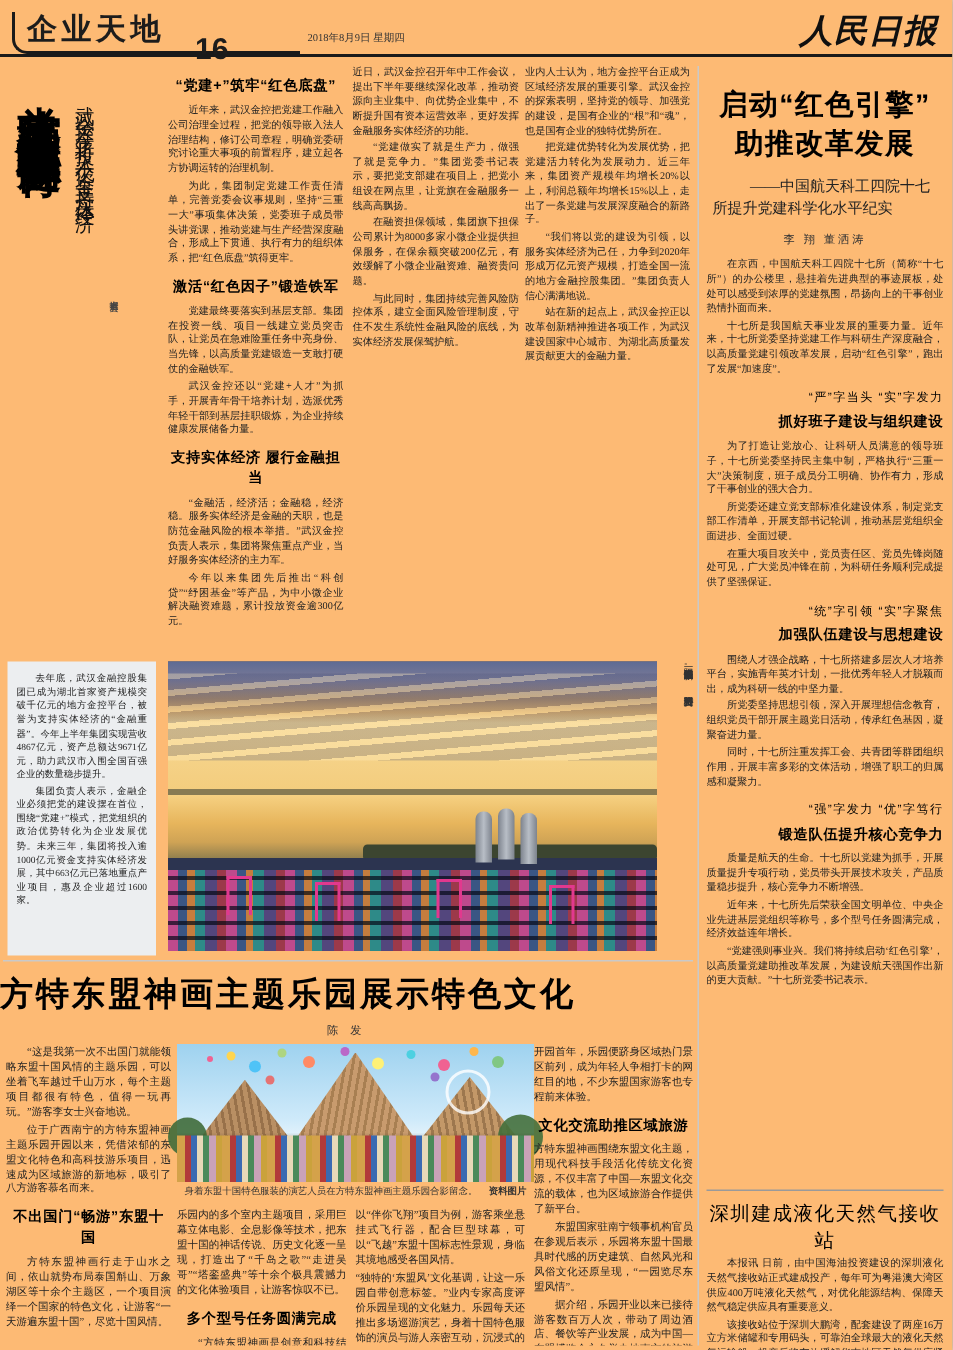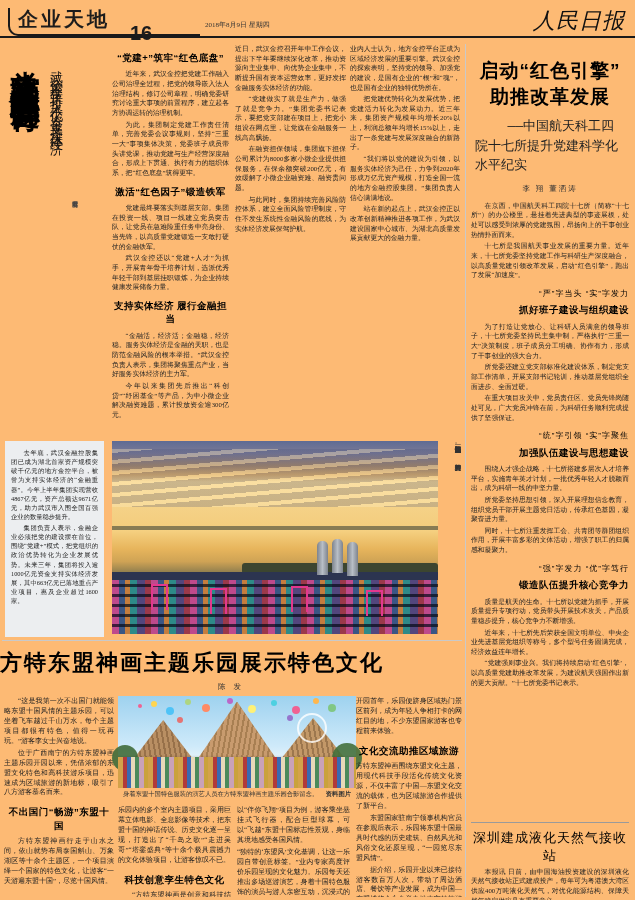--- a/index.html
+++ b/index.html
@@ -9,21 +9,21 @@
   .abs{position:absolute;}
   
   .masthead{left:0;top:4px;width:635px;height:32px;}
   .mh-bracket{position:absolute;left:8px;top:4px;width:190px;height:26px;
       border-left:2px solid #1a1a1a;border-bottom:2px solid #1a1a1a;border-bottom-left-radius:10px;}
   .mh-title{position:absolute;left:18px;top:2px;font-family:"Liberation Sans",sans-serif;
       font-size:20px;font-weight:bold;letter-spacing:3px;}
   .mh-pageno{position:absolute;left:130px;top:18px;font-family:"Liberation Sans",sans-serif;
       font-size:20px;font-weight:bold;}
   .mh-date{position:absolute;left:205px;top:16px;font-size:7px;color:#333;}
-  .mh-logo{position:absolute;right:10px;top:2px;font-size:22px;font-weight:normal;font-style:italic;
+  .mh-logo{position:absolute;right:10px;top:2px;font-size:22px;font-weight:bold;font-style:italic;
       font-family:"Liberation Serif",serif;letter-spacing:1px;color:#101010;}
   .rule-top{left:0;top:36px;width:635px;height:2px;background:#1a1a1a;}
   
   p.para{margin:0 0 2px 0;text-indent:2em;text-align:justify;}
   .body68{font-size:6.8px;line-height:1.42;color:#222;}
   .body70{font-size:7px;line-height:1.42;color:#222;}
   .colhead{font-family:"Liberation Sans",sans-serif;font-weight:bold;text-align:center;
       font-size:9.5px;margin:7px 0 5px;letter-spacing:.5px;color:#000;}
   .clip{overflow:hidden;}
   
@@ -62,21 +62,21 @@
       border-radius:5px 5px 0 0;}
   .silo.s1{left:63%;top:52%;} .silo.s2{left:67.5%;top:51%;} .silo.s3{left:72%;top:52.5%;}
   .photo1cap{left:441px;top:441px;width:22px;height:193px;writing-mode:vertical-rl;
       font-size:6.4px;line-height:1.5;color:#333;}
   .photo1cap b{margin-top:10px;font-family:"Liberation Sans",sans-serif;}
   
   .vsep-right{left:465px;top:44px;width:1px;height:853px;background:#c9c9c9;}
   .rcol{left:471px;top:44px;width:158px;height:853px;}
   .r-title{font-family:"Liberation Sans",sans-serif;font-weight:bold;font-size:19px;
       text-align:center;line-height:1.35;letter-spacing:1px;margin:14px 0 8px;color:#000;}
-  .r-sub{font-size:13px;line-height:1.5;color:#222;text-align:left;padding:0 4px;text-indent:2.5em;font-family:Liberation Mono, monospace;}
+  .r-sub{font-size:10px;line-height:1.5;color:#222;text-align:left;padding:0 4px;text-indent:2.5em;}
   .r-byline{font-size:7.5px;text-align:center;margin:8px 0 7px;color:#333;letter-spacing:2px;}
   .r-sechead{margin:8px 0 5px;text-align:right;color:#000;}
   .r-sechead .l1{font-size:8px;letter-spacing:1px;font-family:"Liberation Sans",sans-serif;}
   .r-sechead .l2{font-size:9.5px;font-weight:bold;font-family:"Liberation Sans",sans-serif;letter-spacing:.5px;margin-top:4px;}
   .engine-body{height:614px;overflow:hidden;}
   .r-divider{border:none;border-top:1px solid #9a9a9a;margin:7px 0 6px;}
   .lng-title{font-family:"Liberation Sans",sans-serif;font-weight:normal;font-size:13px;
       text-align:center;letter-spacing:1px;margin:2px 0 2px;color:#000;}
   .lng-body{height:88px;overflow:hidden;}
   
@@ -264,21 +264,21 @@
     <div class="p2-crowd-shade"></div>
     <div class="p2-crowd"></div>
   </div>
   <div class="abs photo2cap">
     <span>身着东盟十国特色服装的演艺人员在方特东盟神画主题乐园合影留念。</span>
     <b>资料图片</b>
   </div>
 
   <div class="abs bcol2 body70 clip">
     <p class="para">乐园内的多个室内主题项目，采用巨幕立体电影、全息影像等技术，把东盟十国的神话传说、历史文化逐一呈现，打造出了“千岛之歌”“走进吴哥”“塔銮盛典”等十余个极具震撼力的文化体验项目，让游客惊叹不已。</p>
-    <div class="colhead">科技创意孪生特色文化</div>
+    <div class="colhead">多个型号任务圆满完成</div>
     <p class="para">“方特东盟神画是创意和科技结合的产物。”乐园负责人介绍，园区所有项目都依托自主知识产权的高科技手段，将传统文化内容进行现代表达，带来全新体验。</p>
   </div>
 
   <div class="abs bcol3 body70 clip">
     <p class="para">以“伴你飞翔”项目为例，游客乘坐悬挂式飞行器，配合巨型球幕，可以“飞越”东盟十国标志性景观，身临其境地感受各国风情。</p>
     <div>
         <p class="para">“独特的‘东盟风’文化基调，让这一乐园自带创意标签。”业内专家高度评价乐园呈现的文化魅力。乐园每天还推出多场巡游演艺，身着十国特色服饰的演员与游人亲密互动，沉浸式的文化氛围让人流连忘返。</p>
       </div>
   </div>
 

